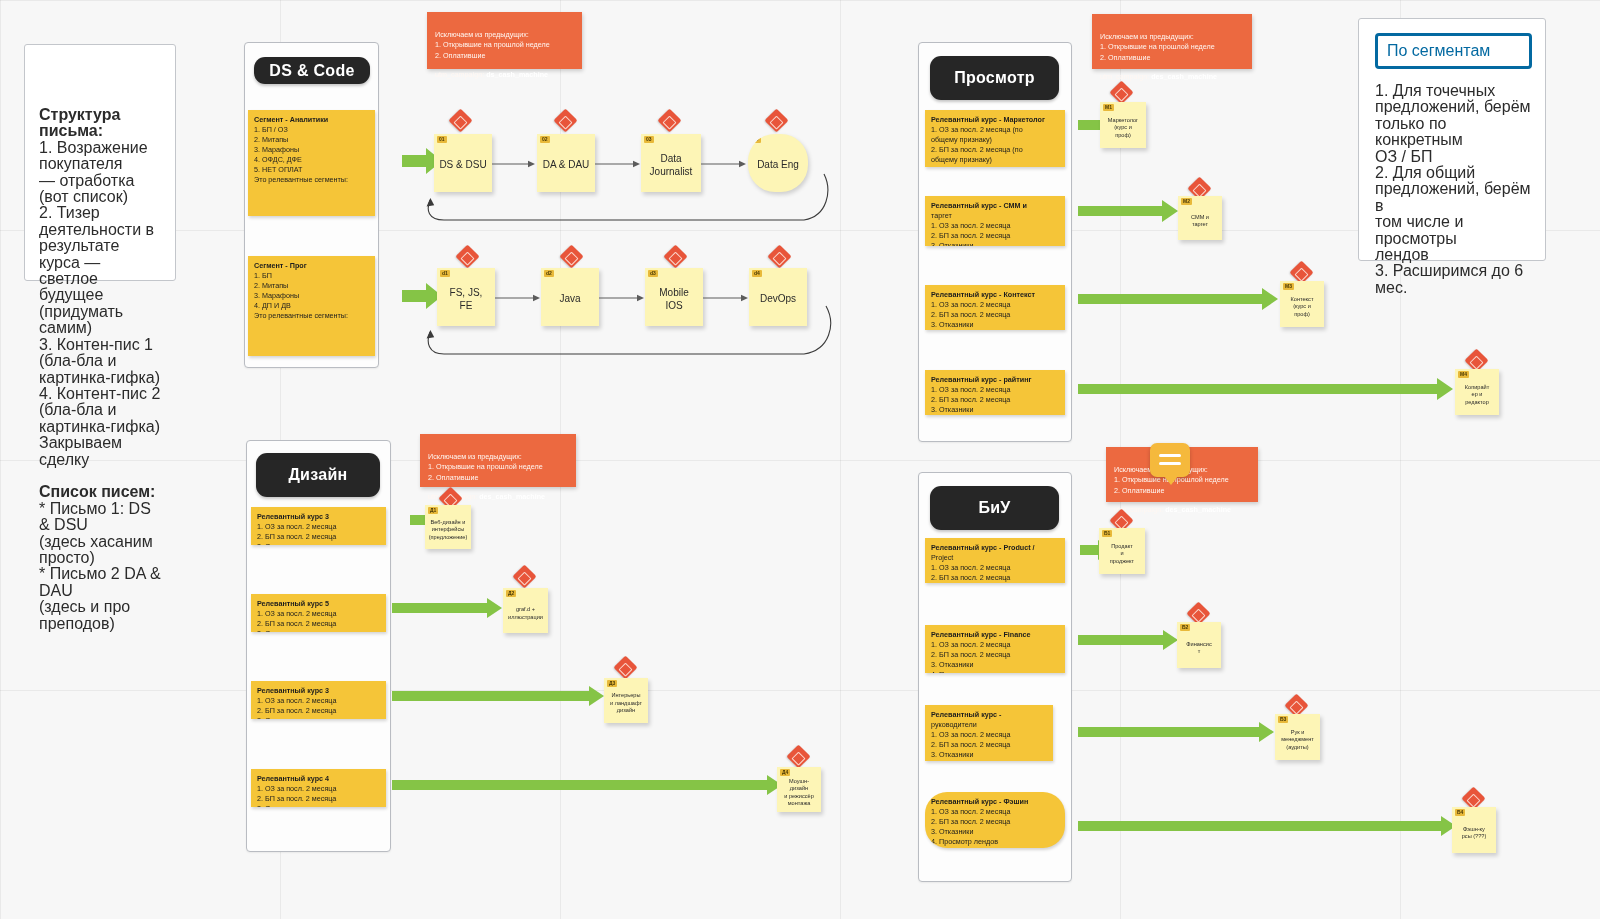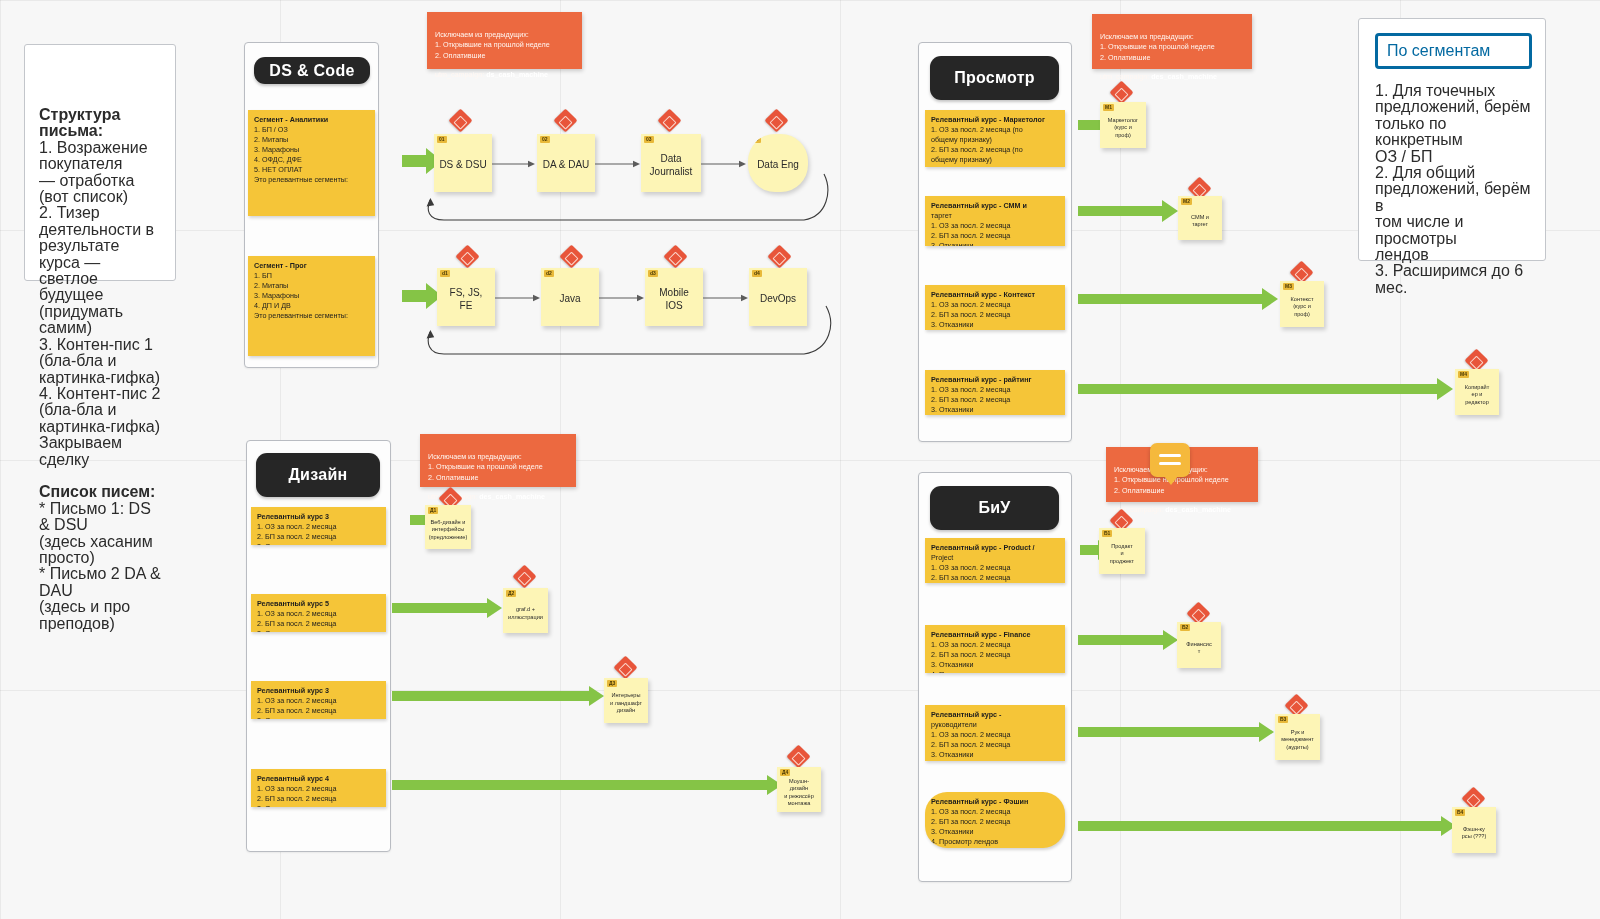--- a/index.html
+++ b/index.html
@@ -489,21 +489,21 @@
     <span>БиУ</span>
   </div>
   <div class="abs goldcard" style="left:925px; top:538px; width:140px; height:45px;"><span class="ttl">Релевантный курс - Product /</span><span>Project
 1. ОЗ за посл. 2 месяца
 2. БП за посл. 2 месяца
 3. Отказники</span></div>
   <div class="abs goldcard" style="left:925px; top:625px; width:140px; height:48px;"><span class="ttl">Релевантный курс - Finance</span><span>1. ОЗ за посл. 2 месяца
 2. БП за посл. 2 месяца
 3. Отказники
 4. Просмотр лендов</span></div>
-  <div class="abs goldcard" style="left:925px; top:705px; width:140px; height:56px;"><span class="ttl">Релевантный курс -</span><span>руководители
+  <div class="abs goldcard" style="left:925px; top:705px; width:128px; height:56px;"><span class="ttl">Релевантный курс -</span><span>руководители
 1. ОЗ за посл. 2 месяца
 2. БП за посл. 2 месяца
 3. Отказники
 4. Просмотр лендов</span></div>
   <div class="abs goldcard" style="left:925px; top:792px; width:140px; height:56px;border-radius:22px;"><span class="ttl">Релевантный курс - Фэшин</span><span>1. ОЗ за посл. 2 месяца
 2. БП за посл. 2 месяца
 3. Отказники
 4. Просмотр лендов</span></div>
 
   <div class="abs orangenote" style="left:1106px; top:447px; width:152px; height:55px;">

